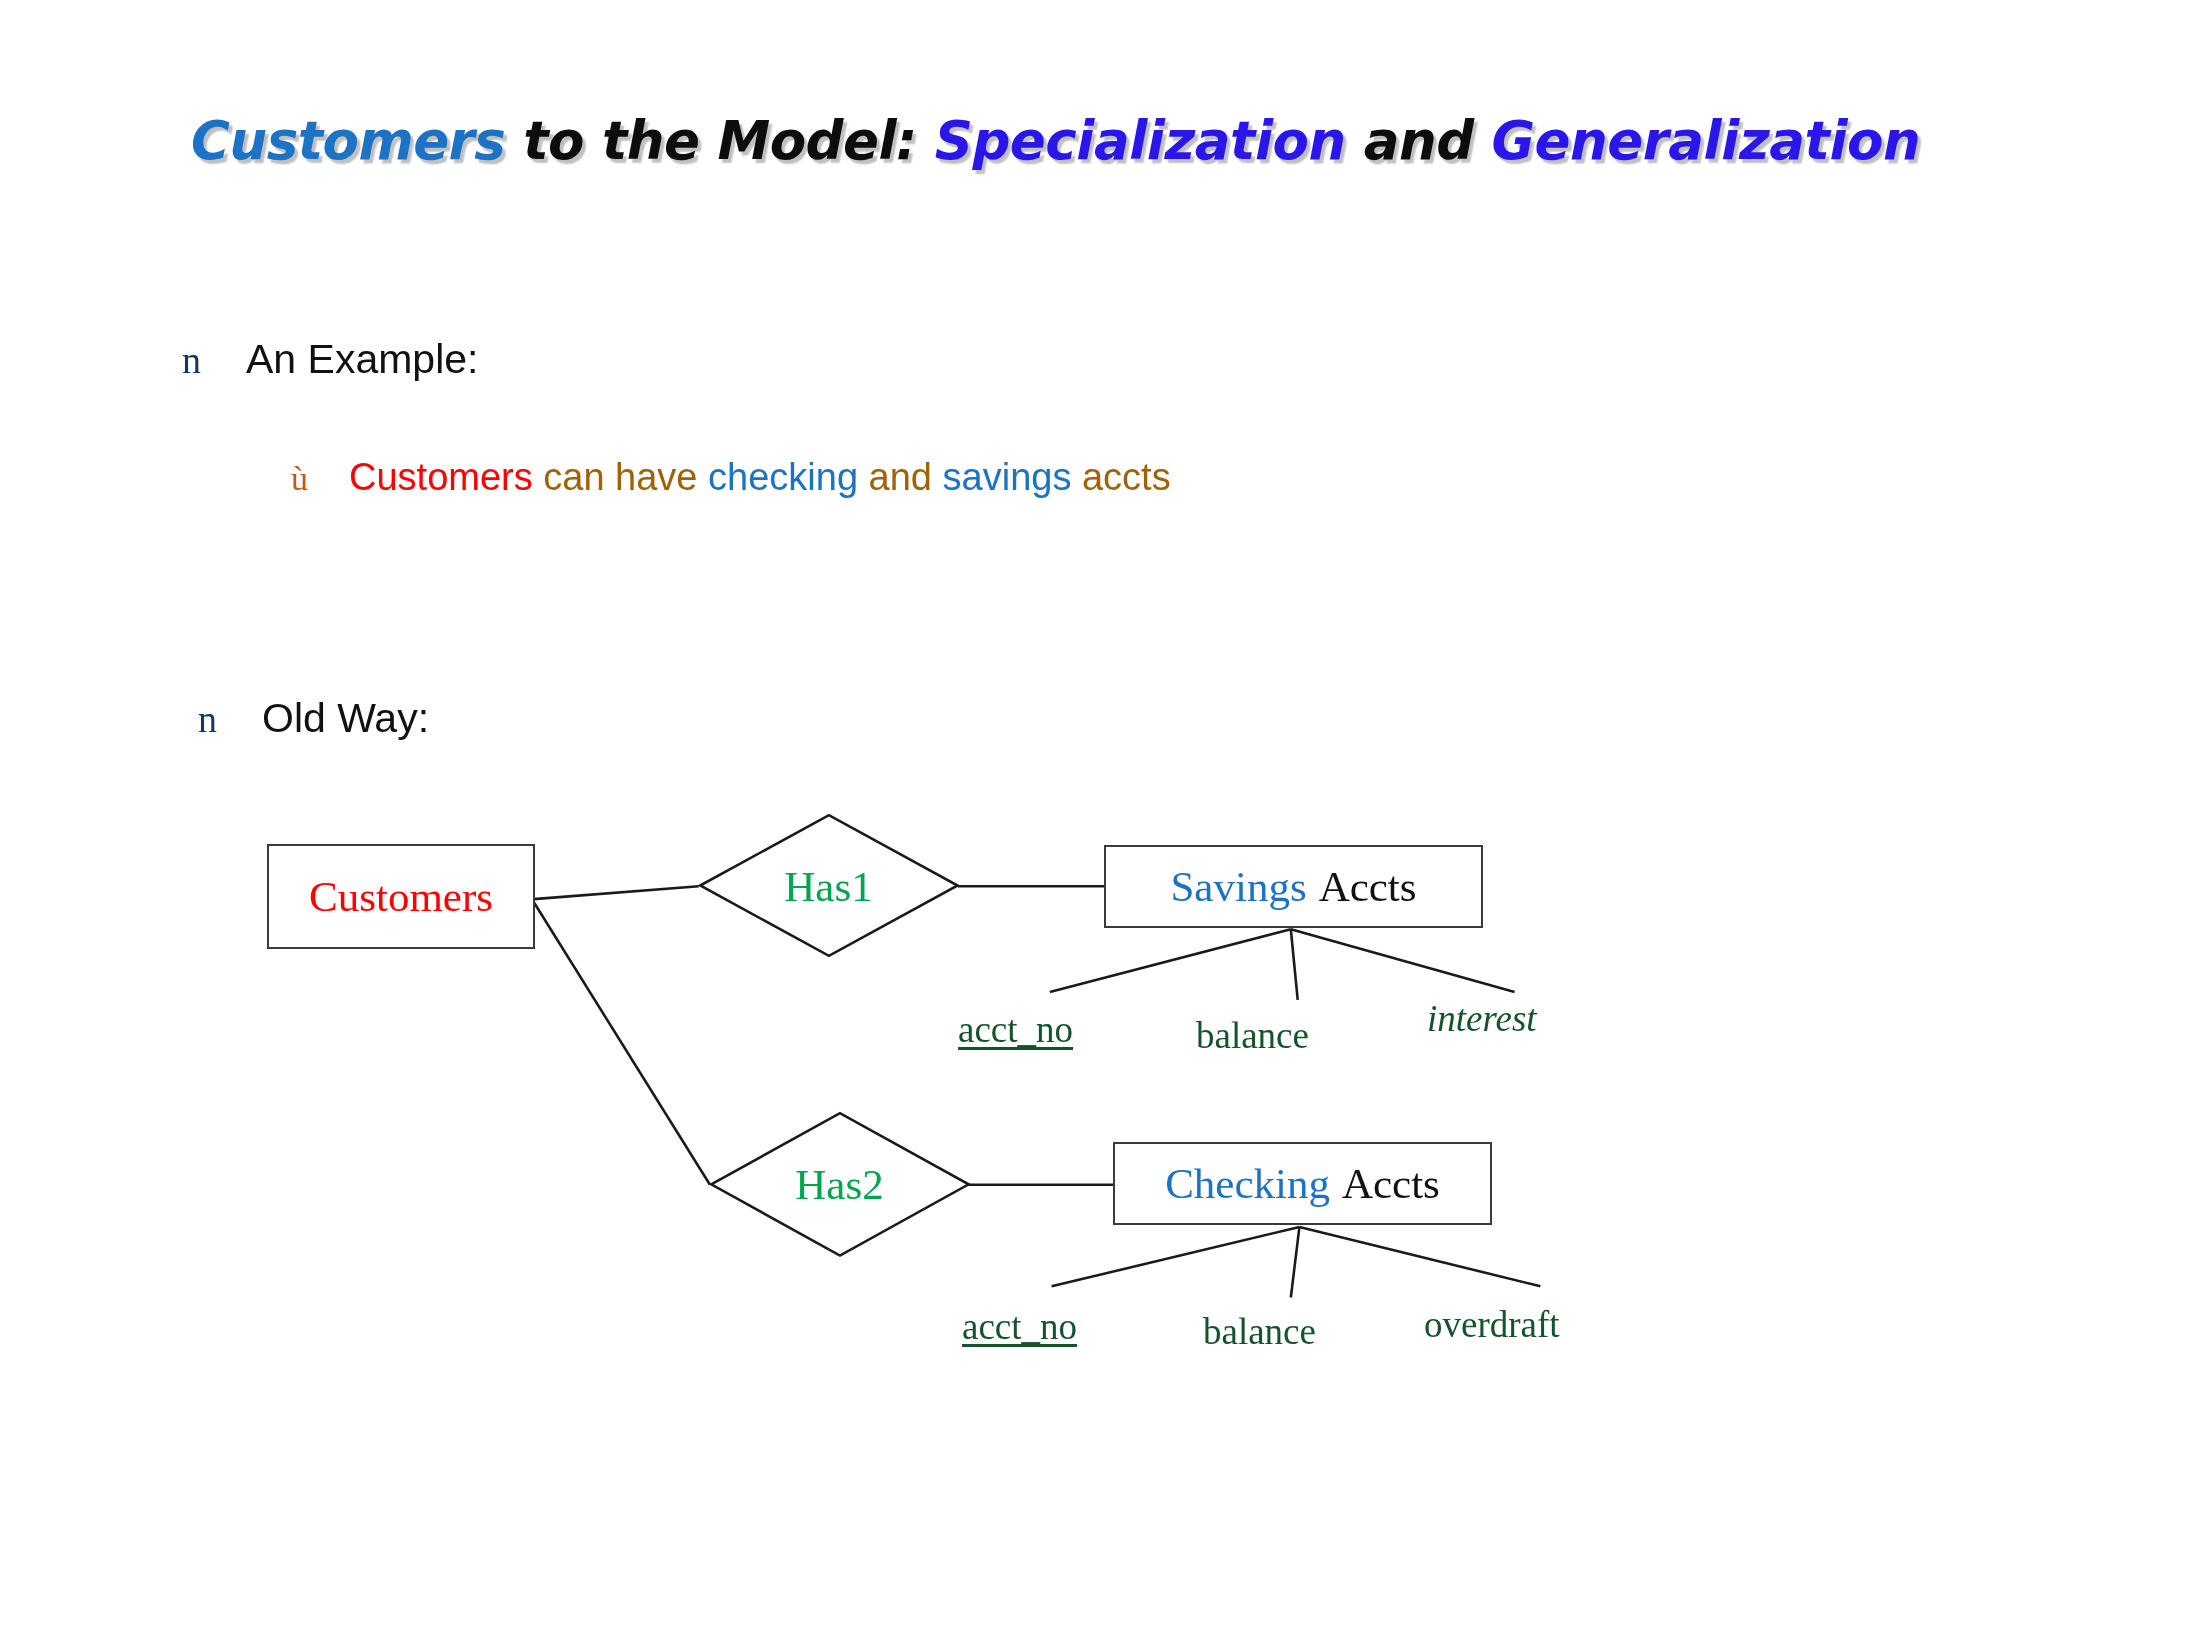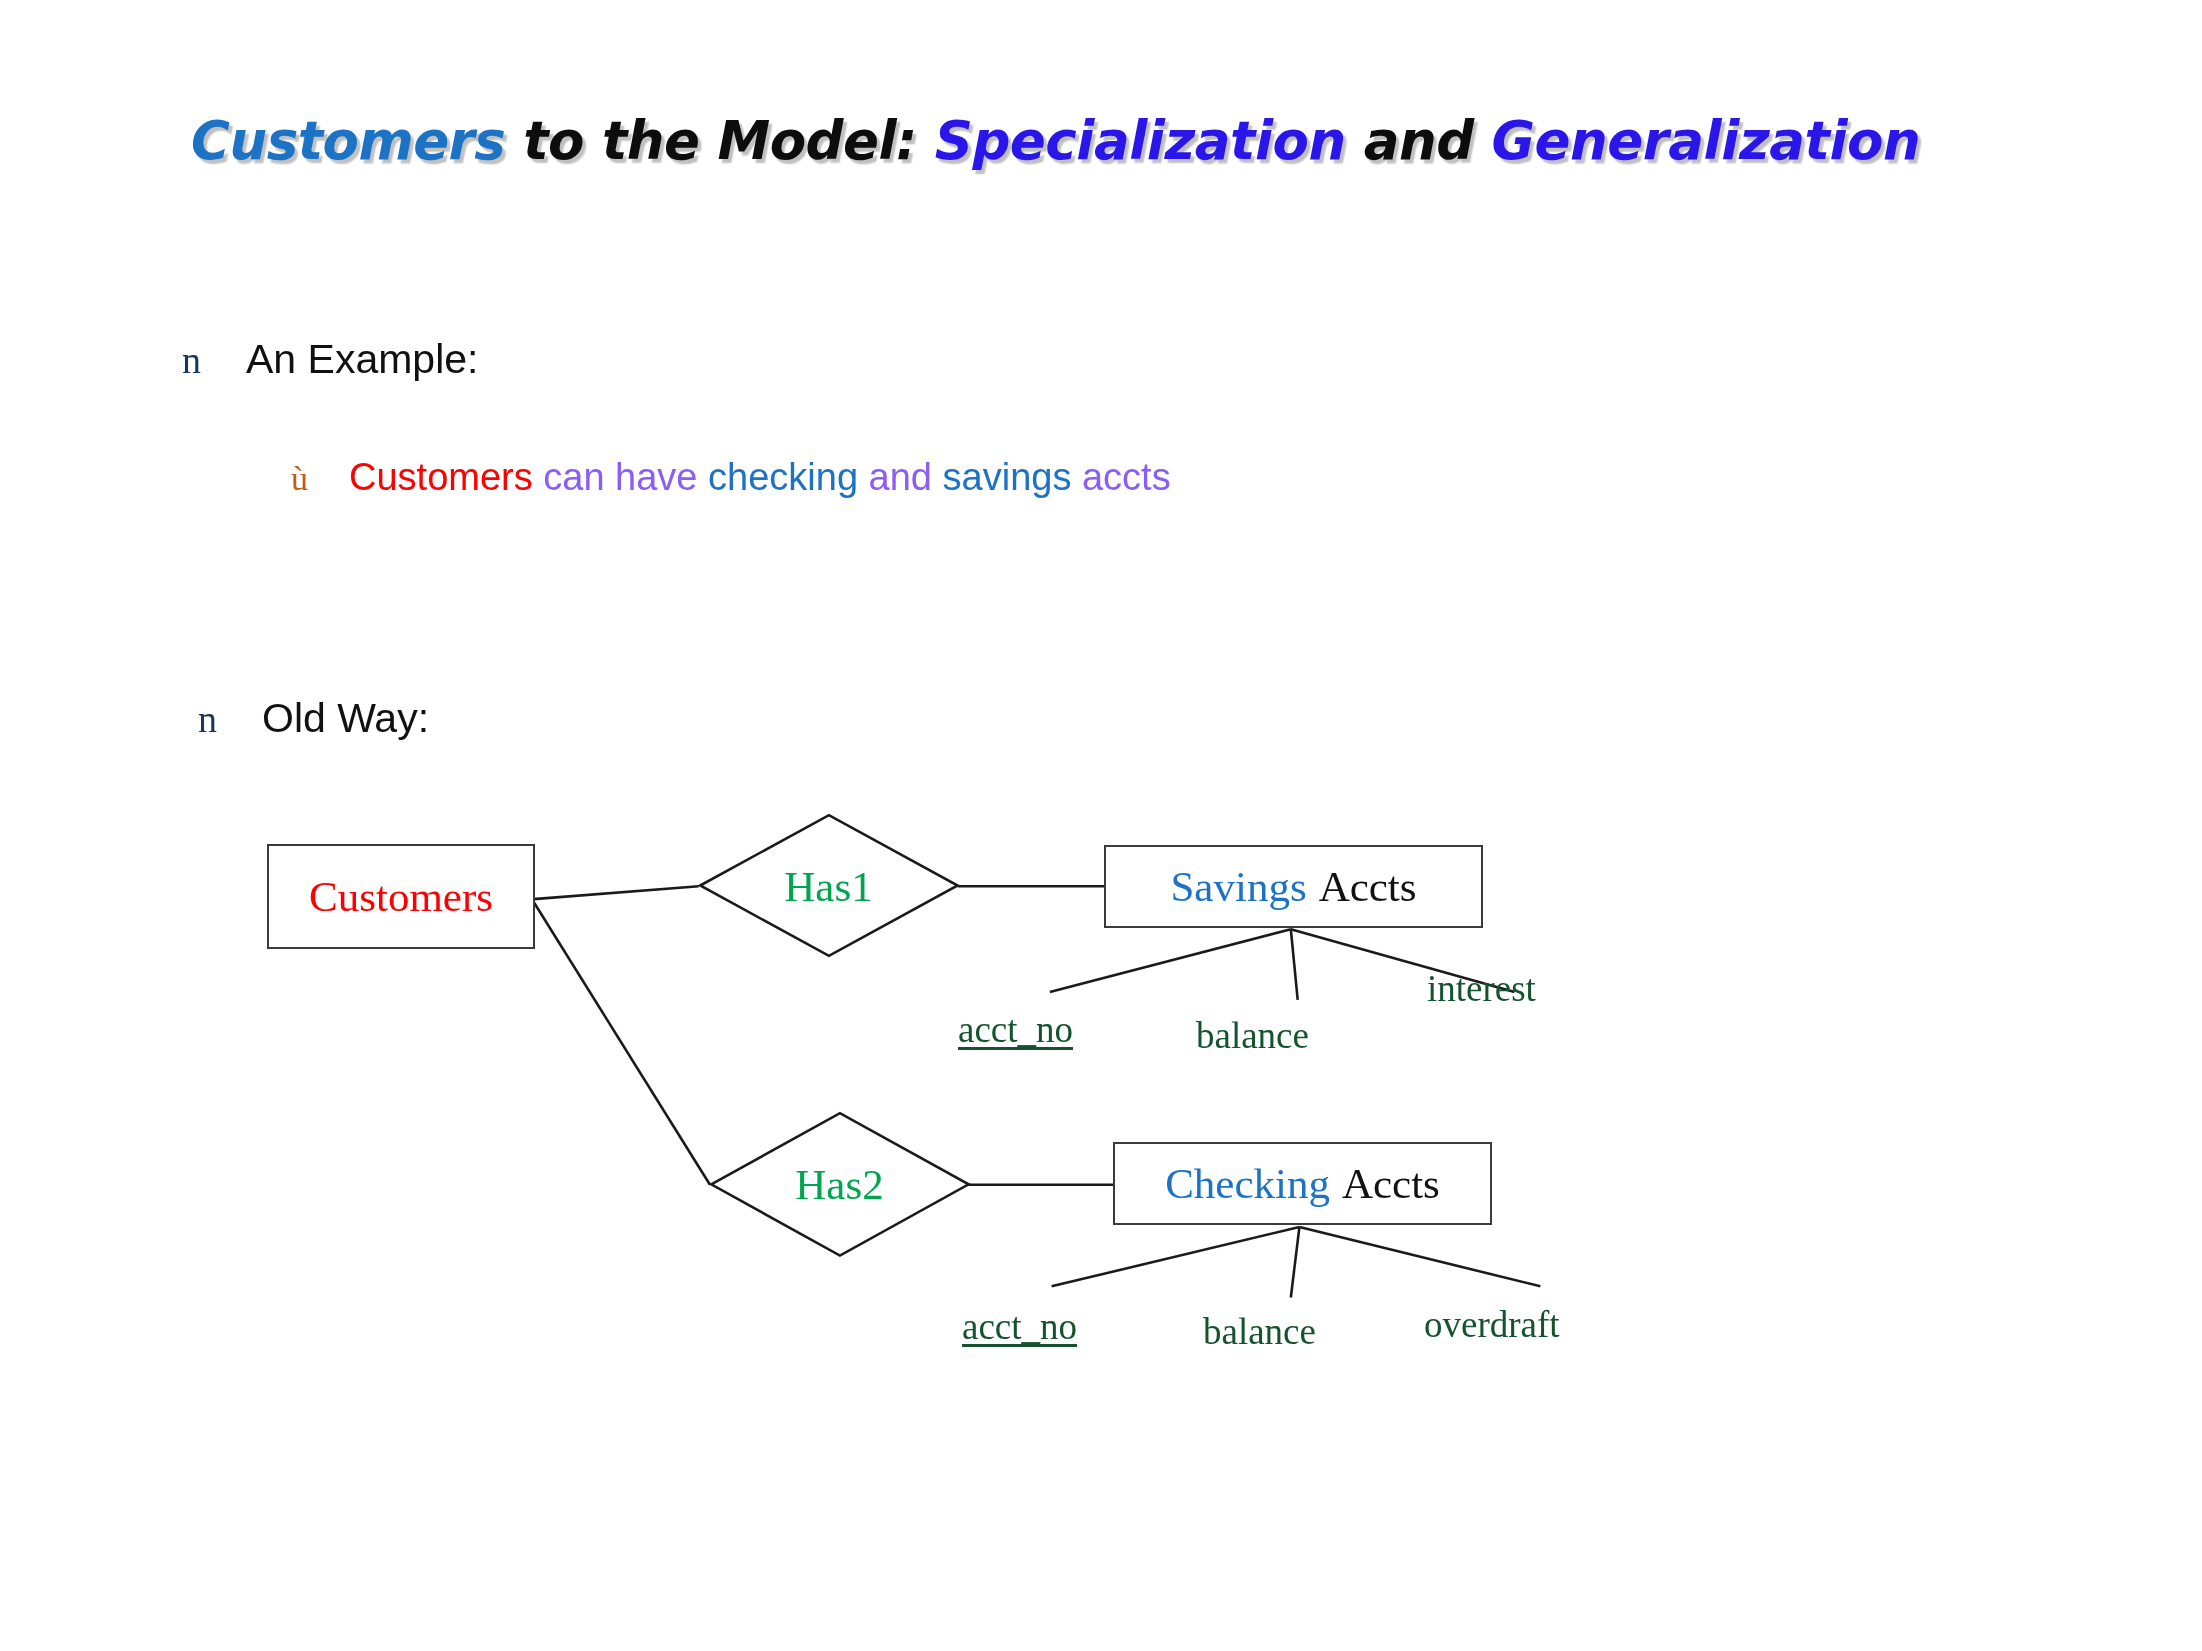--- a/index.html
+++ b/index.html
@@ -67,21 +67,21 @@
   }
   .bullet-l2 .marker {
     color: #C55A11;
     font-size: 34px;
     font-family: "Liberation Serif", serif;
   }
   .bullet-l2 .txt { margin-left: 41px; }
 
   .c-red   { color: #FF0000; }
   .c-blue  { color: #1C72C4; }
-  .c-black { color: #8b5cf6; }
+  .c-black { color: #a16207; }
 
   
   #er {
     position: absolute;
     left: 0;
     top: 0;
     width: 2203px;
     height: 1652px;
     pointer-events: none;
   }
@@ -181,21 +181,21 @@
   <div class="er-diamond-label" style="left:693px; top:862px; width:271px;">Has1</div>
 
   <div class="er-node" style="left:1104px; top:845px; width:379px; height:83px;">
     <span class="entity-blue">Savings</span>
       <span class="sp"></span>
       <span class="entity-blk">Accts</span>
   </div>
 
   <div class="er-attr key" style="left:958px; top:1008px;">acct_no</div>
   <div class="er-attr" style="left:1196px; top:1014px;">balance</div>
-  <div class="er-attr" style="left:1427px; top:967px;">interest</div>
+  <div class="er-attr" style="left:1427px; top:997px;font-style:italic;">interest</div>
 
   <svg style="position:absolute; left:704px; top:1108px; width:271px; height:151px; z-index:3;" viewBox="0 0 315 176">
     <polygon points="8,89 158,6 308,89 158,172" fill="#ffffff" stroke="#1a1a1a" stroke-width="3"></polygon>
   </svg>
   <div class="er-diamond-label" style="left:704px; top:1160px; width:271px;">Has2</div>
 
   <div class="er-node" style="left:1113px; top:1142px; width:379px; height:83px;">
     <span class="entity-blue">Checking</span>
       <span class="sp"></span>
       <span class="entity-blk">Accts</span>

